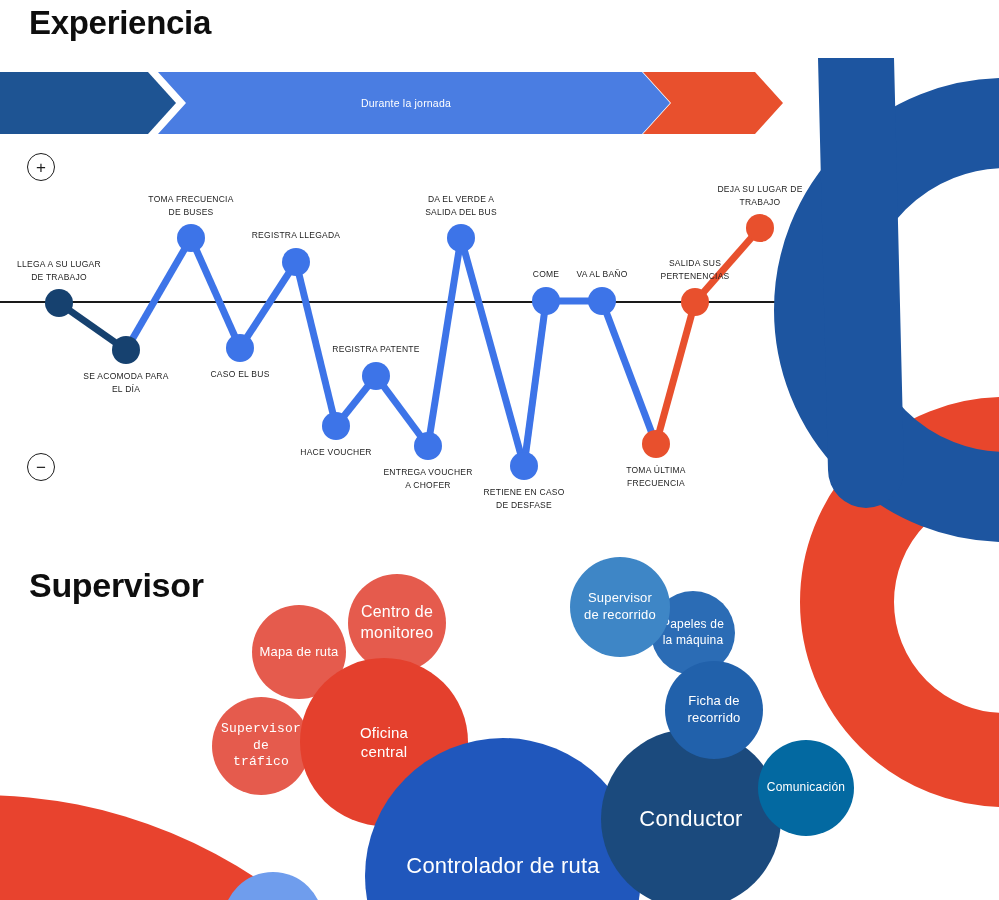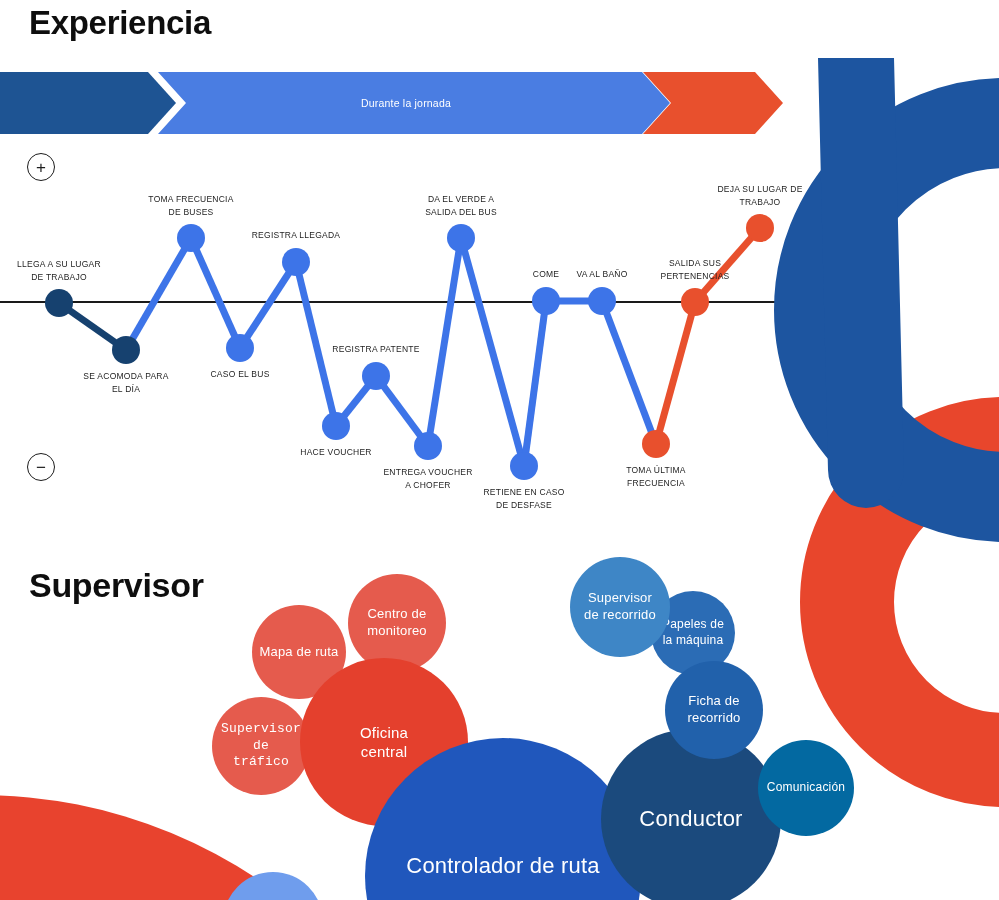--- a/index.html
+++ b/index.html
@@ -115,21 +115,21 @@
         <div class="pt-label above" style="left: 695px; top: 282px;">SALIDA SUS
 PERTENENCIAS</div>
         <div class="pt-label above" style="left: 760px; top: 208px;">DEJA SU LUGAR DE
 TRABAJO</div>
       </div>
 
     <div class="big-title" id="title-stk">Supervisor</div>
 
     <div id="bubbles">
         <div class="bubble" style="left: 252px; top: 605px; height: 94px; width: 94px; background: rgb(229, 91, 77); font-size: 13px;"><span>Mapa de ruta</span></div>
-        <div class="bubble" style="left: 348px; top: 574px; height: 98px; width: 98px; background: rgb(229, 91, 77); font-size: 13px;"><span>Centro de
+        <div class="bubble" style="left: 348px; top: 574px; height: 98px; width: 98px; background: rgb(229, 91, 77); font-size: 16px;"><span>Centro de
 monitoreo</span></div>
         <div class="bubble" style="left: 212px; top: 697px; height: 98px; width: 98px; background: rgb(229, 91, 77); font-size: 13px; font-family: Liberation Mono, monospace;"><span>Supervisor de
 tráfico</span></div>
         <div class="bubble" style="left: 300px; top: 658px; height: 168px; width: 168px; background: rgb(228, 64, 45); font-size: 15px;"><span>Oficina
 central</span></div>
         <div class="bubble" style="left: 365px; top: 738px; height: 276px; width: 276px; background: rgb(32, 87, 188); font-size: 22px;"><span style="position: relative; top: -10px;">Controlador de ruta</span></div>
         <div class="bubble" style="left: 651px; top: 591px; height: 84px; width: 84px; background: rgb(43, 108, 181); font-size: 12px;"><span>Papeles de
 la máquina</span></div>
         <div class="bubble" style="left: 570px; top: 557px; height: 100px; width: 100px; background: rgb(62, 134, 198); font-size: 13px;"><span>Supervisor
 de recorrido</span></div>

